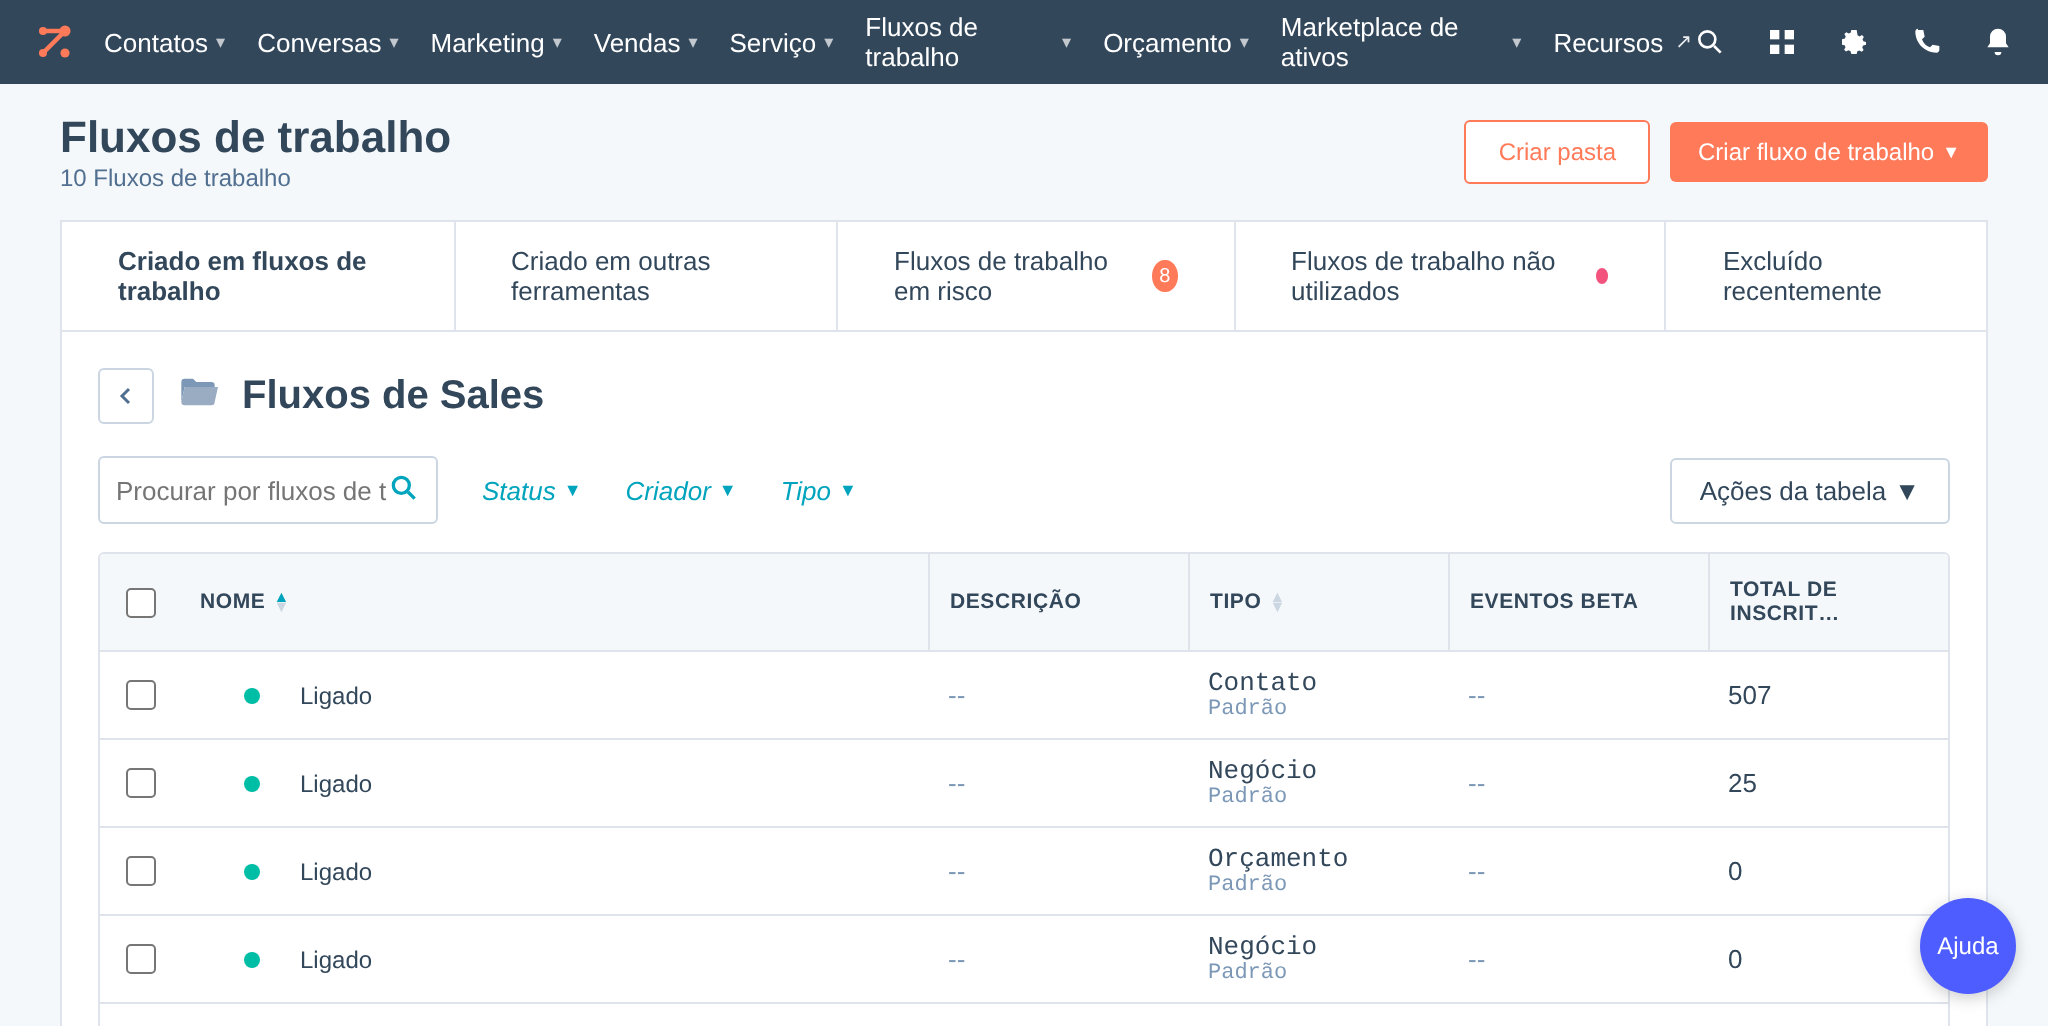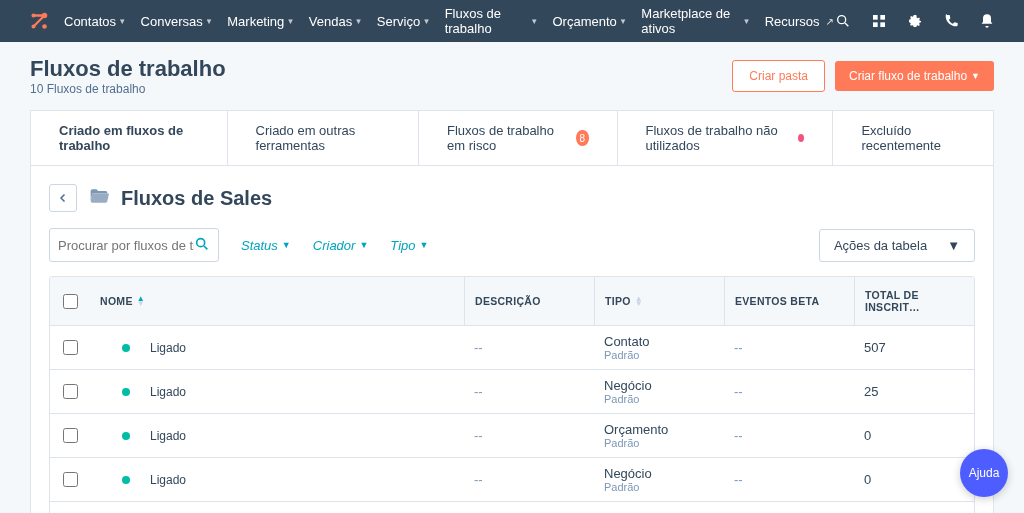--- a/index.html
+++ b/index.html
@@ -1,18 +1,18 @@
 <!DOCTYPE html>
 <html><head>
 <meta charset="utf-8">
 <style>
   * { box-sizing: border-box; margin: 0; padding: 0; }
   body { font-family: -apple-system, BlinkMacSystemFont, "Segoe UI", Helvetica, Arial, sans-serif; font-size: 13px; color: #33475b; background: #f5f8fa; }
   
-  .topnav { background: #33475b; height: 42px; display: flex; align-items: center; padding: 0 28px; color: #fff; }
+  .topnav { background: #33475b; height: 42px; display: flex; align-items: center; padding: 0 16px; color: #fff; }
   .topnav .logo { width: 22px; height: 22px; margin-right: 14px; }
   .topnav .menu { display: flex; gap: 16px; flex: 1; }
   .topnav .menu-item { display: flex; align-items: center; gap: 4px; cursor: pointer; font-size: 13px; }
   .topnav .menu-item .chev { font-size: 9px; opacity: .7; }
   .topnav .menu-item .ext { font-size: 10px; margin-left: 2px; opacity:.9;}
   .topnav .right { display: flex; gap: 18px; align-items: center; }
   .topnav .right .icon { width: 18px; height: 18px; cursor: pointer; display:flex; align-items:center; justify-content:center;}
   
   .header-row { display: flex; align-items: center; padding: 14px 30px 6px 30px; background: #f5f8fa; }
   .header-row h1 { font-size: 22px; font-weight: 600; color: #33475b; }
@@ -36,42 +36,42 @@
   .breadcrumb-row .folder-ico { width:24px; height:24px; color:#7c98b6; }
   .breadcrumb-row h2 { font-size:20px; font-weight:700; }
   
   .controls { display:flex; align-items:center; gap:22px; margin-bottom:14px;}
   .search-wrap { display:flex; align-items:center; border:1px solid #cbd6e2; border-radius:3px; width:170px; height:34px; padding: 0 8px;}
   .search-wrap input { border:none; outline:none; flex:1; font-size:13px; width:100%; }
   .search-wrap .sicon { color:#00a4bd; width:16px;}
   .filter { color:#00a4bd; font-weight:500; font-size:13px; cursor:pointer; display:flex; align-items:center; gap:4px;font-style:italic;}
   .filter .chev { font-size:9px; }
   .controls .spacer { flex:1; }
-  .table-actions { border:1px solid #cbd6e2; border-radius:3px; padding:8px 14px; color:#33475b; cursor:pointer; font-size:13px; display:flex; align-items:center; gap:20px;justify-content:flex-end;}
+  .table-actions { border:1px solid #cbd6e2; border-radius:3px; padding:8px 14px; color:#33475b; cursor:pointer; font-size:13px; display:flex; align-items:center; gap:4px;justify-content:flex-end;}
   
   .table { border:1px solid #dfe3eb; border-radius:3px; overflow:hidden;}
   .thead { display:flex; background:#f5f8fa; border-bottom:1px solid #dfe3eb; }
   .th { padding:12px 10px; font-size:10.5px; font-weight:600; letter-spacing:.3px; text-transform:uppercase; color:#33475b; display:flex; align-items:center; gap:4px;}
   .th.check { width:40px; justify-content:center;}
   .th.name { flex:1; min-width:300px; }
   .th.desc { width:130px; border-left:1px solid #dfe3eb;}
   .th.type { width:130px; border-left:1px solid #dfe3eb;}
   .th.events { width:130px; border-left:1px solid #dfe3eb;}
   .th.total { width:120px; border-left:1px solid #dfe3eb;}
   .sort-ico { display:flex; flex-direction:column; line-height:5px; font-size:8px; color:#cbd6e2;}
   
   .trow { display:flex; border-bottom:1px solid #dfe3eb; align-items:center; min-height:44px;}
   .trow:last-child { border-bottom:none;}
   .td { padding: 8px 10px; font-size:13px; }
   .td.check { width:40px; display:flex; justify-content:center;}
   .td.name { flex:1; min-width:300px; display:flex; align-items:center; gap:8px; padding-left:32px;}
   .td.name .status-dot { width:8px; height:8px; border-radius:50%; background:#00bda5; }
   .td.name .status-label { font-size:12px; color:#33475b;margin-left:12px;}
   .td.desc { width:130px; color:#7c98b6;}
-  .td.type { width:130px;}
+  .td.type { width:130px;font-family:Liberation Mono, monospace;}
   .td.type .main { font-size:13px; color:#33475b;}
   .td.type .sub { font-size:11px; color:#7c98b6;}
   .td.events { width:130px; color:#7c98b6;}
   .td.total { width:120px; color:#33475b;}
   
   input[type=checkbox]{ width:15px; height:15px; cursor:pointer;}
   
   .help-fab { position:fixed; bottom:16px; right:16px; background:#4d5dff; color:#fff; border-radius:50%; width:48px; height:48px; display:flex; align-items:center; justify-content:center; font-size:12px; cursor:pointer; box-shadow:0 2px 8px rgba(0,0,0,.2);}
 </style>
 </head>

